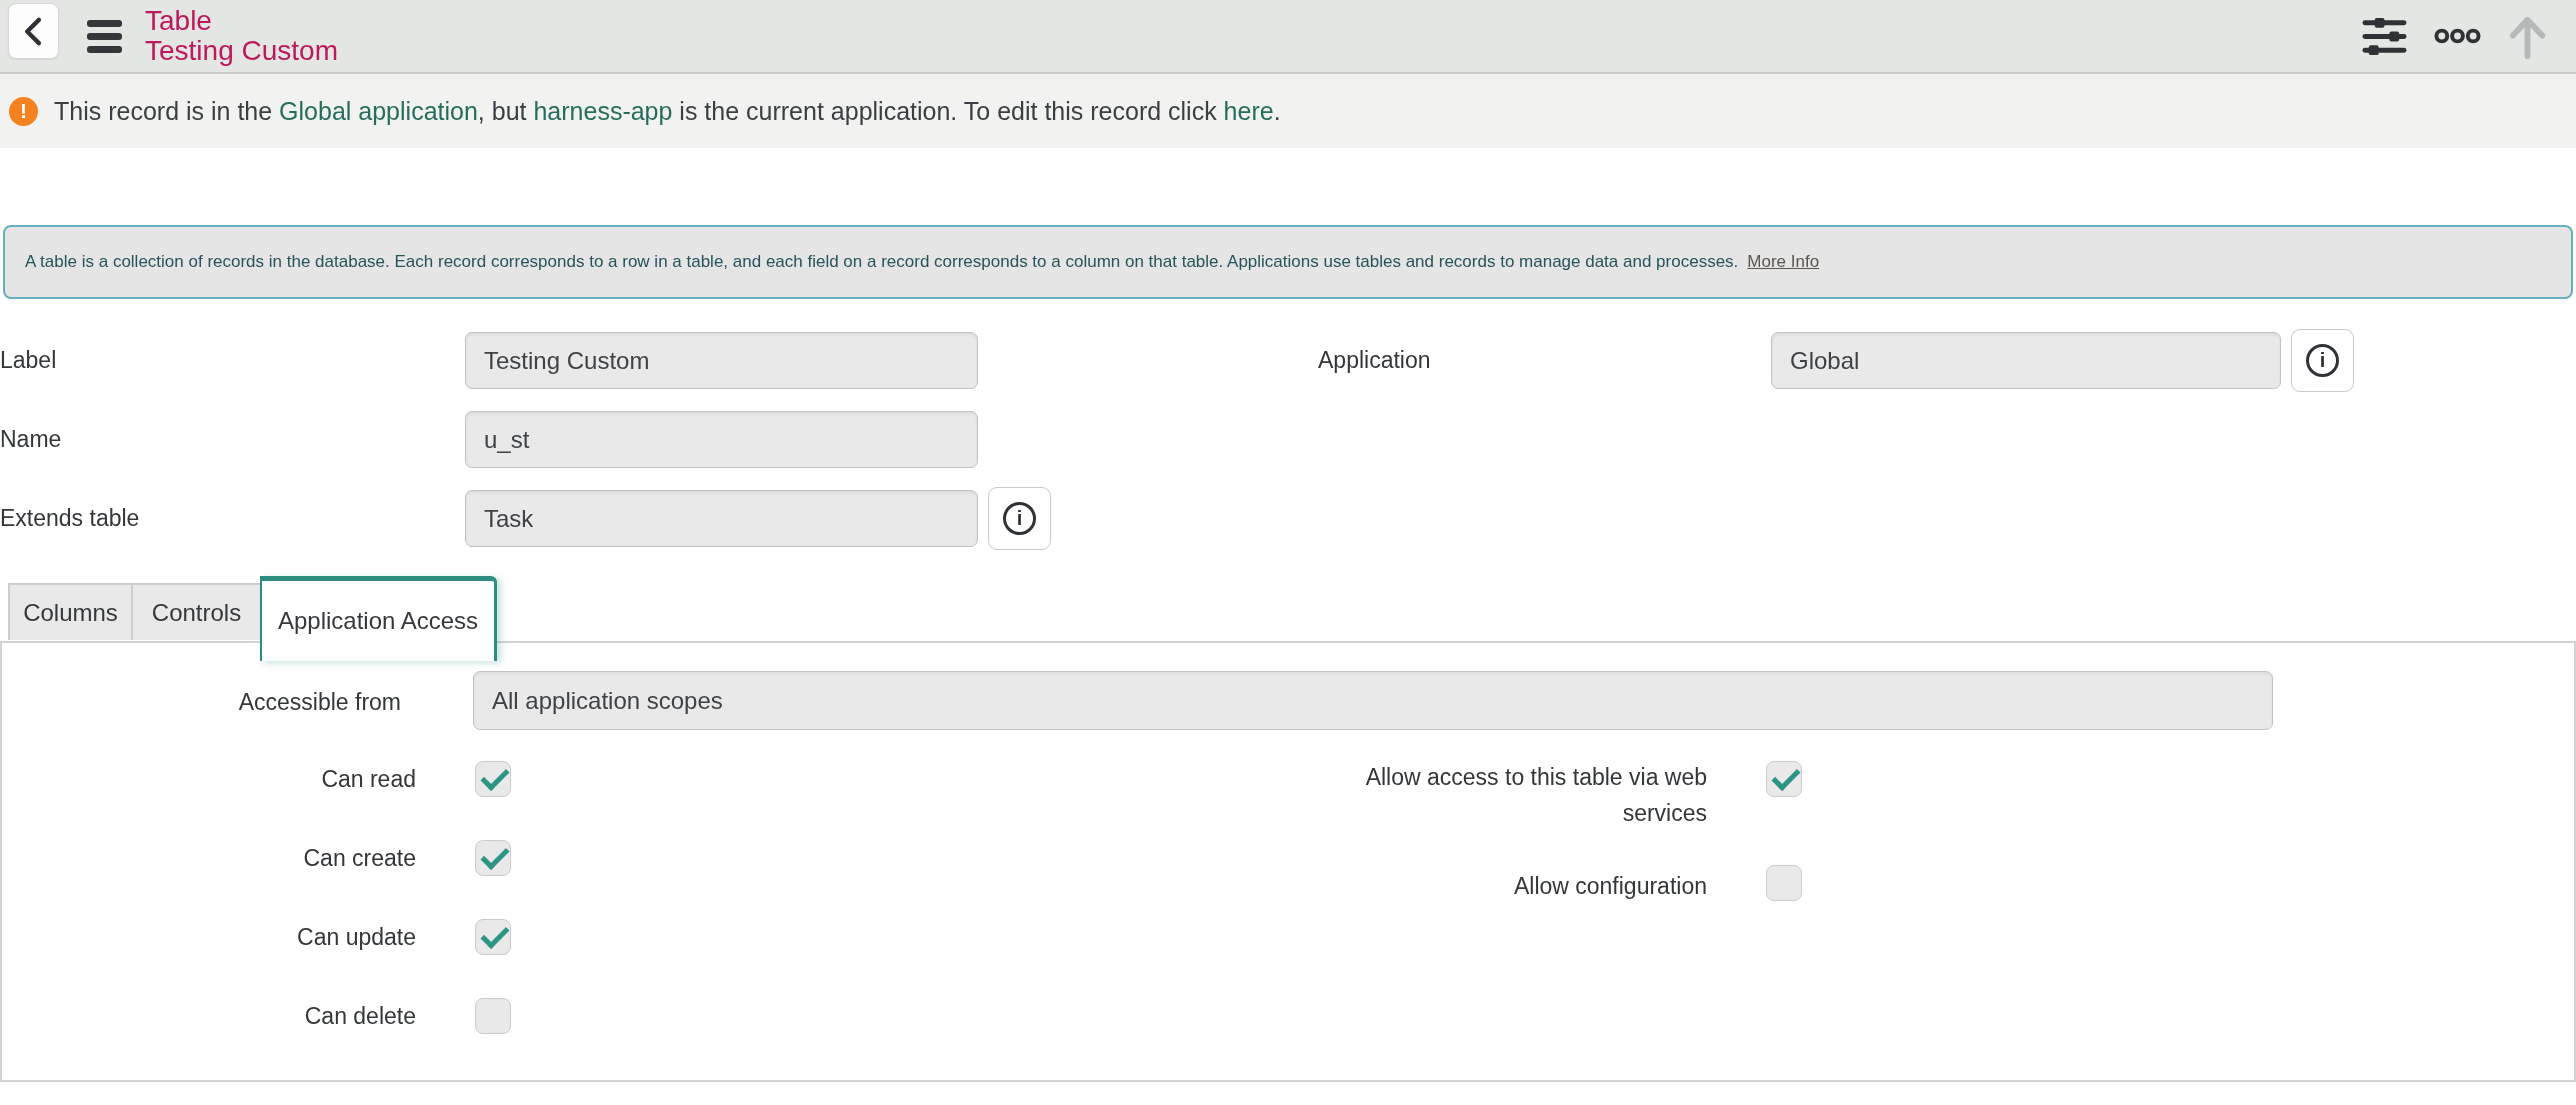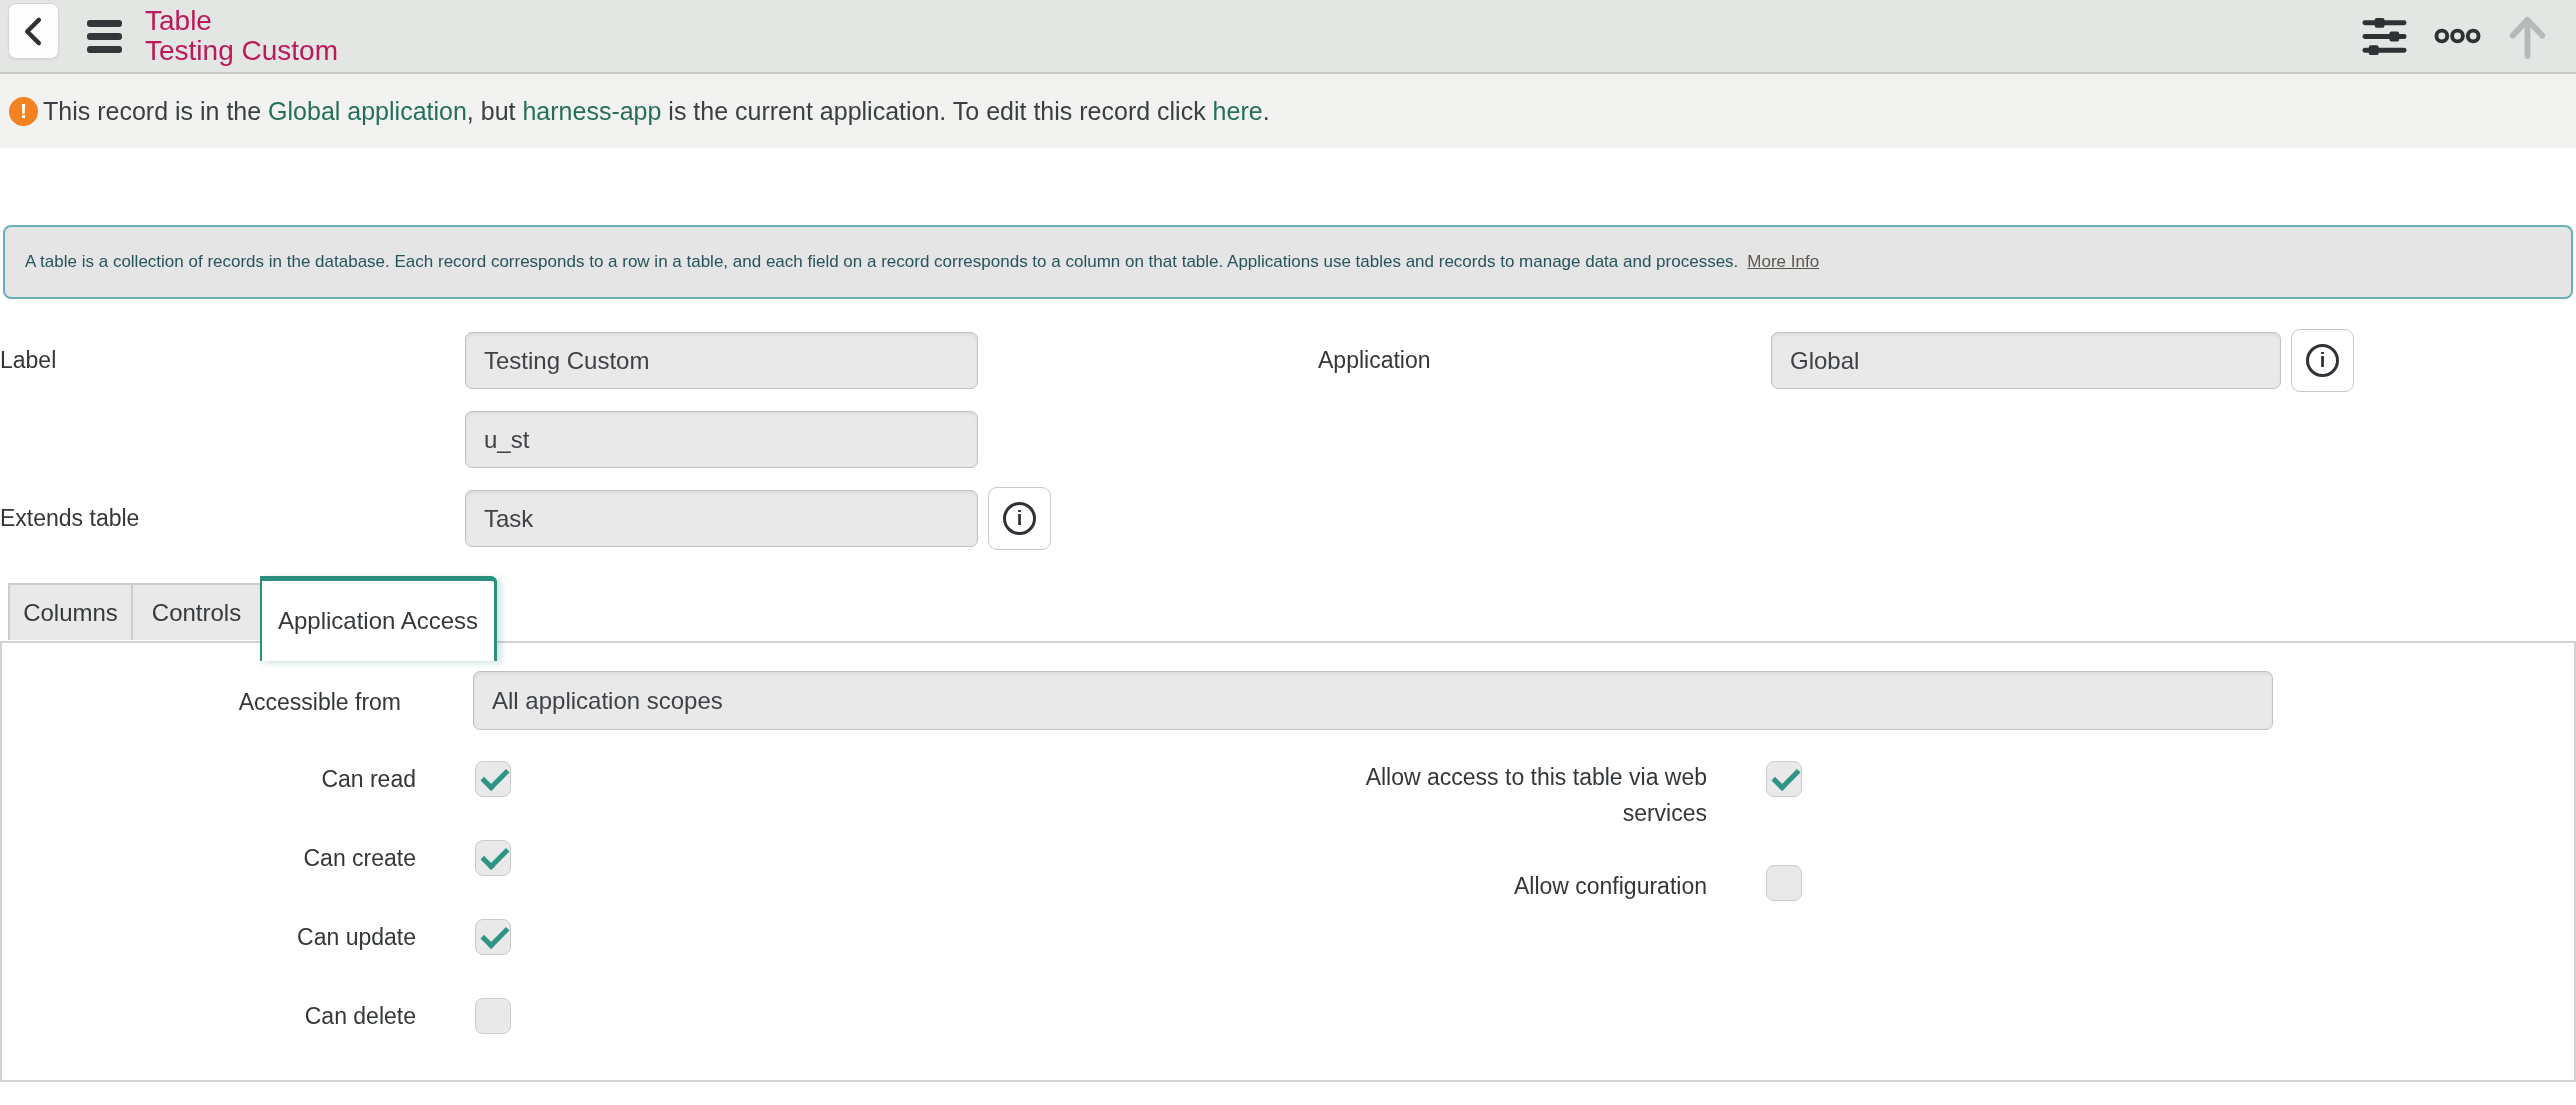--- a/index.html
+++ b/index.html
@@ -19,21 +19,21 @@
   .hdr-icon{position:absolute;top:0;height:72px;display:flex;align-items:center;
        justify-content:center;cursor:pointer;}
 
   
   .warnbar{position:absolute;left:0;top:74px;width:2576px;height:74px;background:#f2f2f1;
        display:flex;align-items:center;}
   .warn-icon{margin-left:9px;width:29px;height:29px;border-radius:50%;background:#f58220;
        position:relative;flex:none;}
   .warn-icon::after{content:"!";position:absolute;left:50%;top:50%;transform:translate(-50%,-52%);
        color:#fff;font-weight:bold;font-size:21px;}
-  .warn-text{margin-left:5px;font-size:25px;color:#3a3f43;white-space:nowrap;}
+  .warn-text{margin-left:16px;font-size:25px;color:#3a3f43;white-space:nowrap;}
   .tlink{color:#256e5c;cursor:pointer;}
 
   
   .infobanner{position:absolute;left:3px;top:225px;width:2570px;height:74px;background:#e5e5e5;
        border:2px solid #68afbd;border-radius:8px;box-sizing:border-box;display:flex;
        align-items:center;padding:0 20px;font-size:17px;color:#27545c;white-space:nowrap;overflow:hidden;}
   .moreinfo{color:#5d564f;text-decoration:underline;margin-left:9px;cursor:pointer;}
 
   
   .flabel{position:absolute;text-align:left;font-size:23px;color:#33373a;line-height:57px;height:57px;}
@@ -141,20 +141,21 @@
 
   <div class="flabel" style="left:0;top:332px;width:399px;">Label</div>
   <div class="finput" style="left:465px;top:332px;width:513px;">Testing Custom</div>
 
   <div class="flabel" style="left:1318px;top:332px;width:394px;">Application</div>
   <div class="finput" style="left:1771px;top:332px;width:510px;">Global</div>
   <div class="infobtn" style="left:2291px;top:329px;">
     <span class="iglyph"></span>
   </div>
 
+  <div class="flabel" style="left:0;top:411px;width:399px;">Name</div>
   <div class="finput" style="left:465px;top:411px;width:513px;">u_st</div>
 
   <div class="flabel" style="left:0;top:490px;width:399px;">Extends table</div>
   <div class="finput" style="left:465px;top:490px;width:513px;">Task</div>
   <div class="infobtn" style="left:988px;top:487px;">
     <span class="iglyph"></span>
   </div>
 
   <div class="tab" style="left:8px;width:125px;">Columns</div>
   <div class="tab" style="left:131px;width:131px;">Controls</div>

